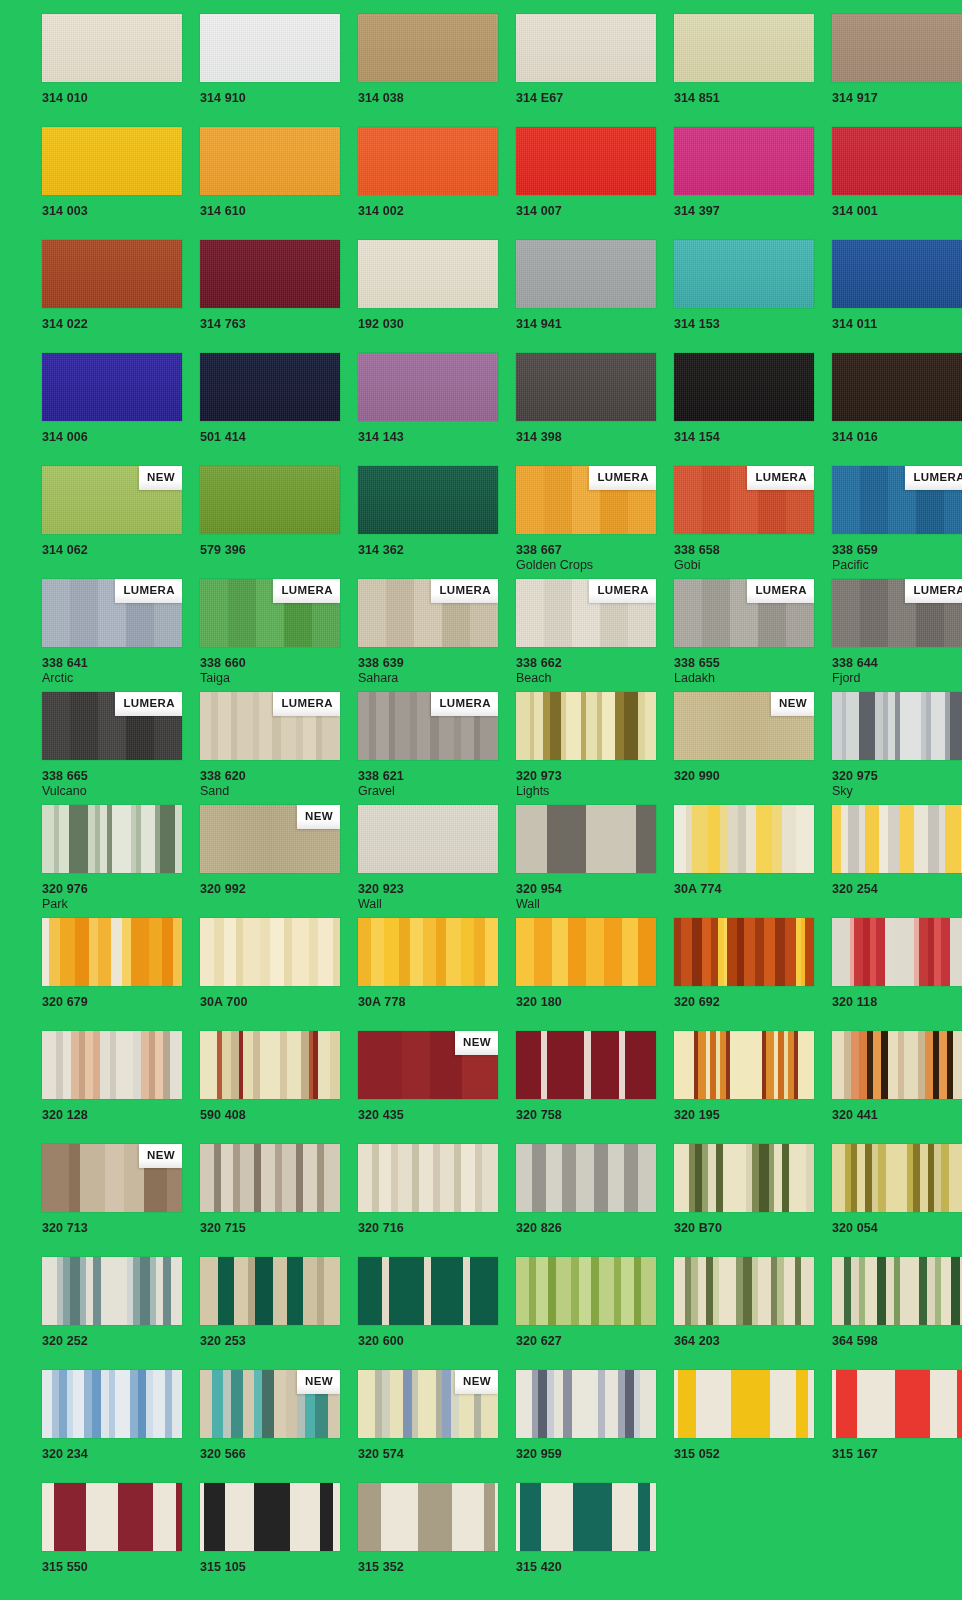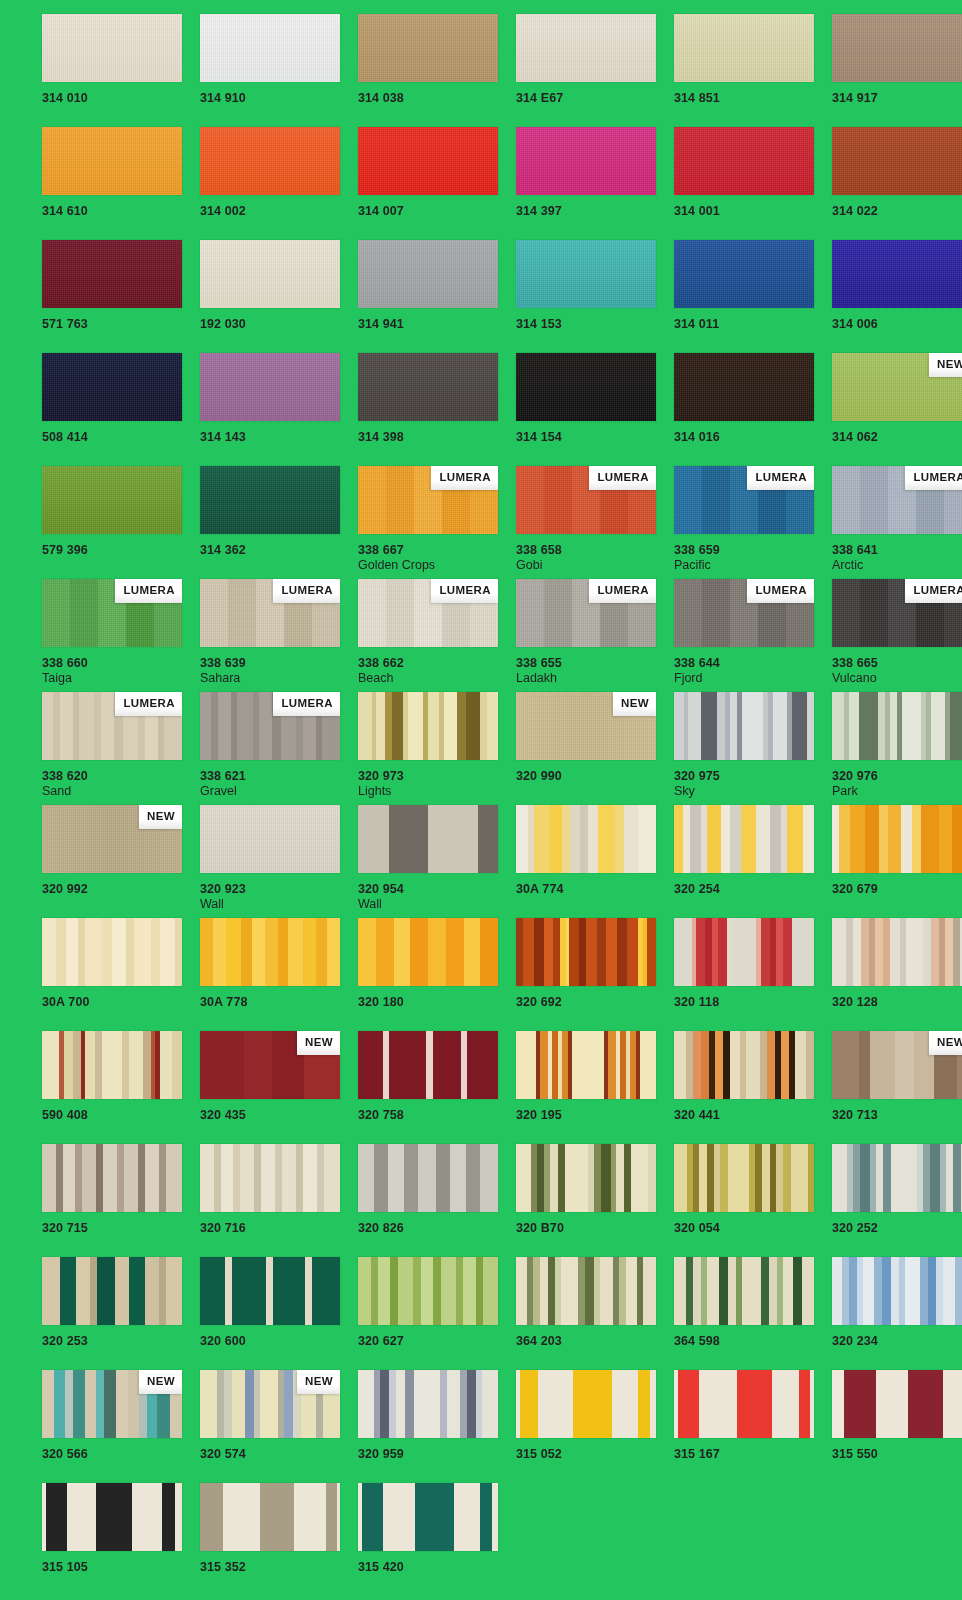--- a/index.html
+++ b/index.html
@@ -135,20 +135,28 @@
       <div class="cell">
         <div class="swatch">
           <div class="fill tex" style="background: linear-gradient(rgb(171, 145, 122) 0%, rgb(160, 135, 112) 100%);"></div>
         </div>
         <div class="labels">
           <div class="code">314 917</div>
         </div>
       </div>
       <div class="cell">
         <div class="swatch">
+          <div class="fill tex" style="background: linear-gradient(rgb(247, 197, 20) 0%, rgb(240, 186, 6) 100%);"></div>
+        </div>
+        <div class="labels">
+          <div class="code">314 003</div>
+        </div>
+      </div>
+      <div class="cell">
+        <div class="swatch">
           <div class="fill tex" style="background: linear-gradient(rgb(244, 167, 49) 0%, rgb(238, 154, 34) 100%);"></div>
         </div>
         <div class="labels">
           <div class="code">314 610</div>
         </div>
       </div>
       <div class="cell">
         <div class="swatch">
           <div class="fill tex" style="background: linear-gradient(rgb(243, 96, 42) 0%, rgb(236, 83, 25) 100%);"></div>
         </div>
@@ -186,21 +194,21 @@
         </div>
         <div class="labels">
           <div class="code">314 022</div>
         </div>
       </div>
       <div class="cell">
         <div class="swatch">
           <div class="fill tex" style="background: linear-gradient(rgb(116, 24, 42) 0%, rgb(103, 16, 31) 100%);"></div>
         </div>
         <div class="labels">
-          <div class="code">571 763</div>
+          <div class="code">314 763</div>
         </div>
       </div>
       <div class="cell">
         <div class="swatch">
           <div class="fill tex" style="background: linear-gradient(rgb(234, 228, 213) 0%, rgb(225, 219, 200) 100%);"></div>
         </div>
         <div class="labels">
           <div class="code">192 030</div>
         </div>
       </div>
@@ -234,21 +242,21 @@
         </div>
         <div class="labels">
           <div class="code">314 006</div>
         </div>
       </div>
       <div class="cell">
         <div class="swatch">
           <div class="fill tex" style="background: linear-gradient(rgb(23, 28, 59) 0%, rgb(16, 19, 43) 100%);"></div>
         </div>
         <div class="labels">
-          <div class="code">508 414</div>
+          <div class="code">501 414</div>
         </div>
       </div>
       <div class="cell">
         <div class="swatch">
           <div class="fill tex" style="background: linear-gradient(rgb(162, 112, 159) 0%, rgb(148, 98, 145) 100%);"></div>
         </div>
         <div class="labels">
           <div class="code">314 143</div>
         </div>
       </div>

